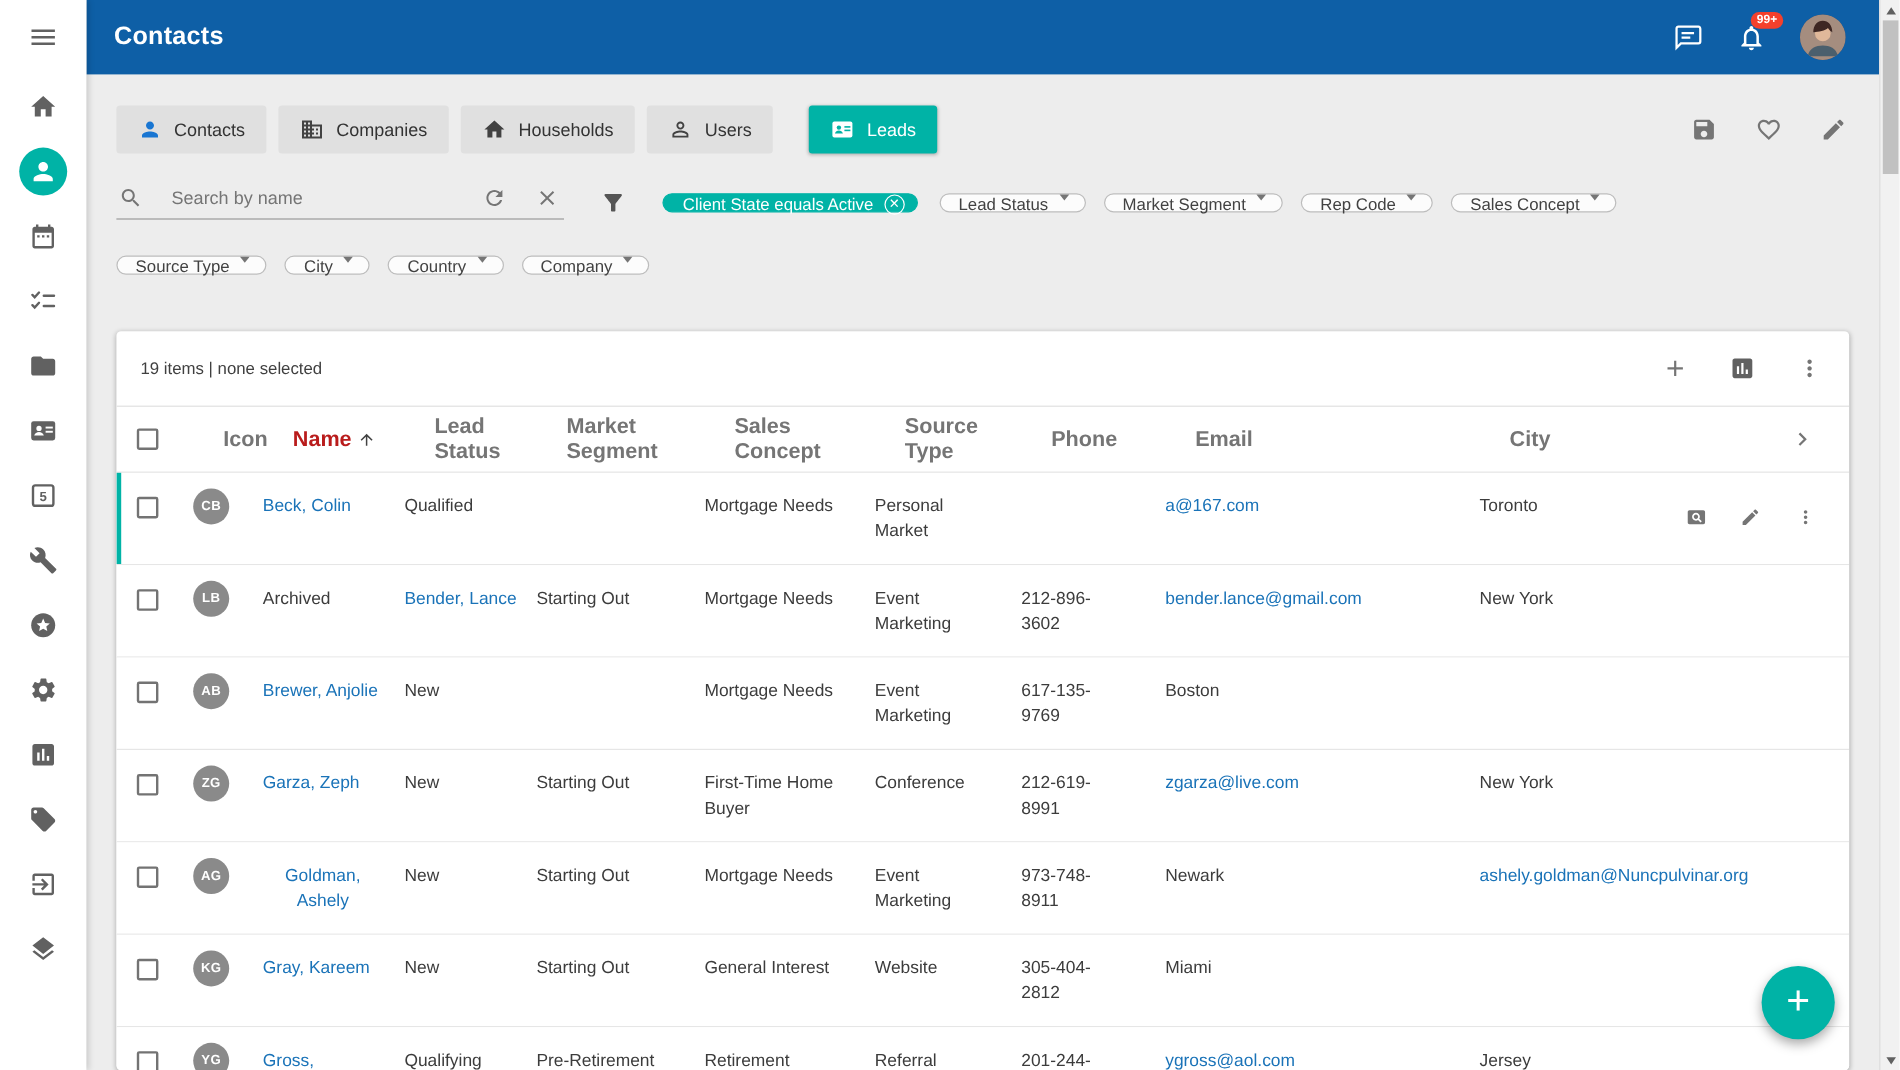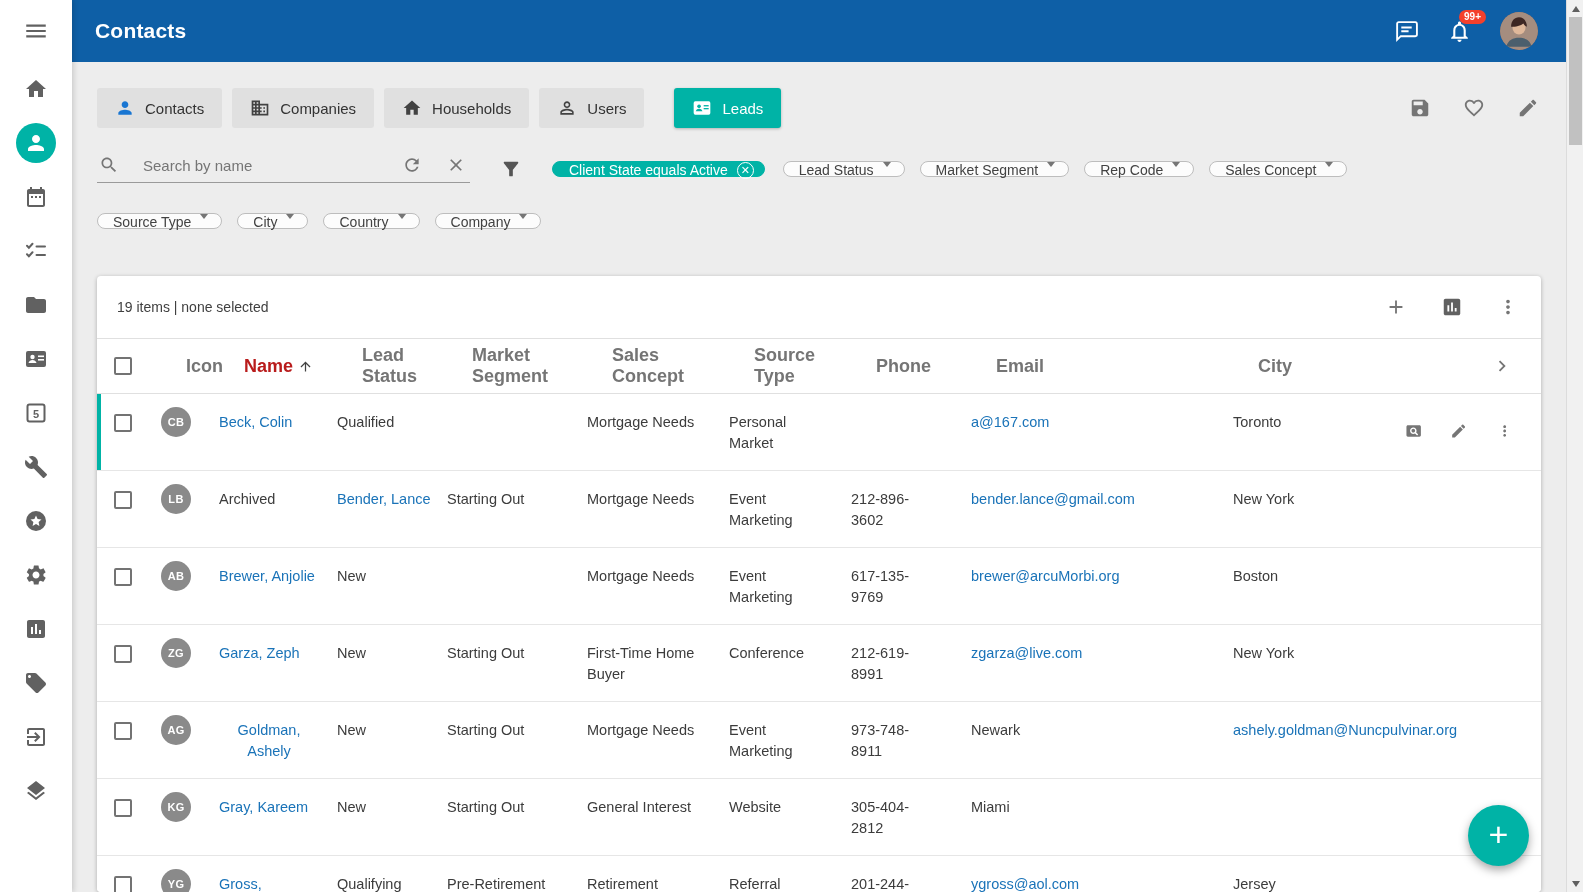--- a/index.html
+++ b/index.html
@@ -421,21 +421,20 @@
         <div class="cell c-check">
             <span class="checkbox"></span>
           </div>
         <div class="cell c-avatar"><span class="avatar">AB</span></div>
         <div class="cell c-name"><a class="link">Brewer, Anjolie</a></div>
         <div class="cell">New</div>
         <div class="cell"></div>
         <div class="cell"><span class="w120">Mortgage Needs</span></div>
         <div class="cell"><span class="w82">Event Marketing</span></div>
         <div class="cell"><span class="w82">617-135-9769</span></div>
-        <div class="cell"><a class="link">brewer@arcuMorbi.org</a></div>
         <div class="cell">Boston</div>
         <div class="cell c-actions"></div>
       </div>
 
       <div class="trow">
         <div class="cell c-check">
             <span class="checkbox"></span>
           </div>
         <div class="cell c-avatar"><span class="avatar">ZG</span></div>
         <div class="cell c-name"><a class="link">Garza, Zeph</a></div>

